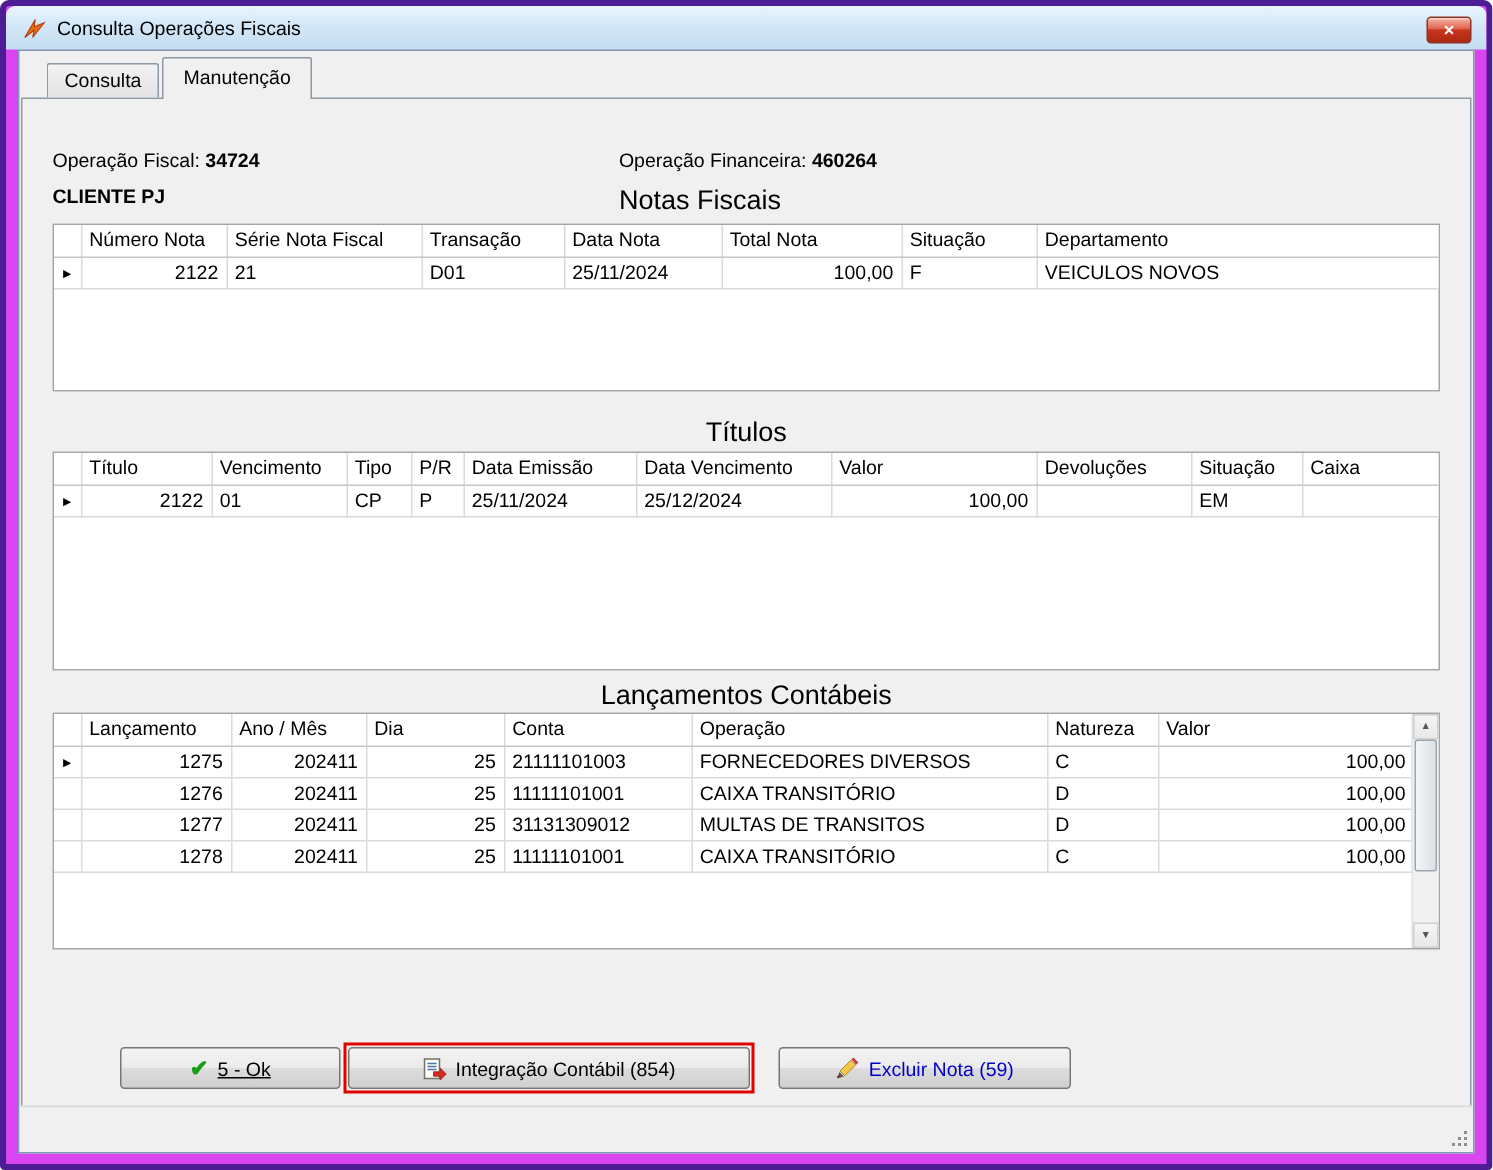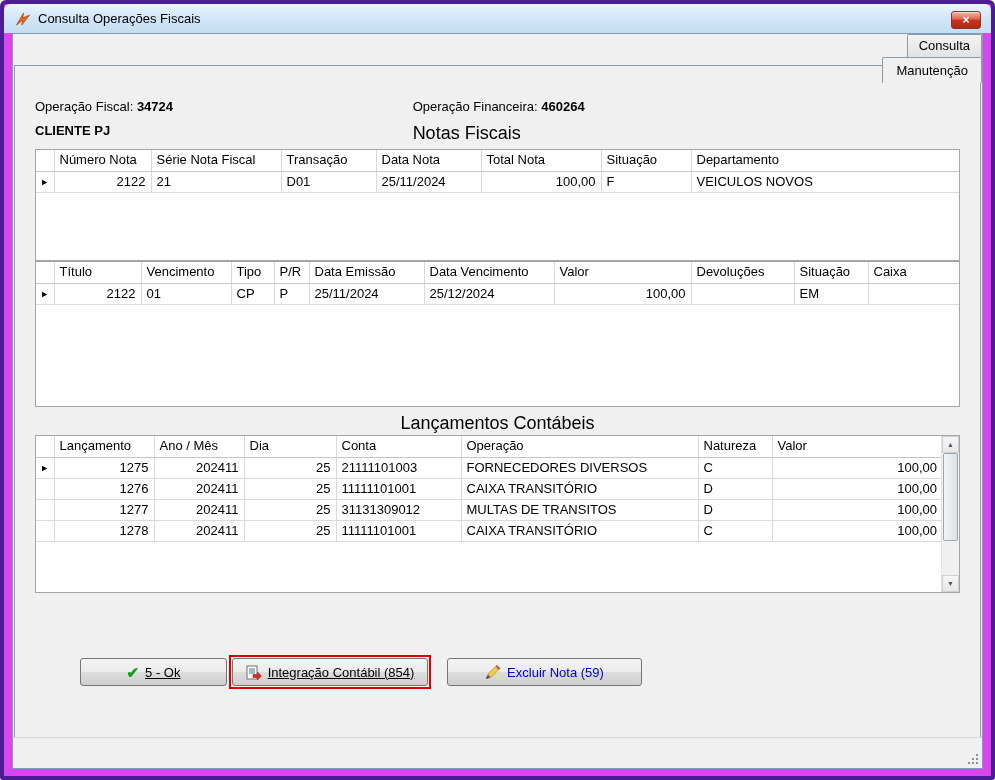--- a/index.html
+++ b/index.html
@@ -16,21 +16,21 @@
   }
   .title-text{margin-left:7px;}
   .close-btn{
     position:absolute;top:7px;right:10px;width:30px;height:18px;box-sizing:border-box;
     border:1px solid #8e3226;border-radius:3px;color:#fff;font-size:12px;font-weight:bold;
     display:flex;align-items:center;justify-content:center;line-height:1;
     background:linear-gradient(to bottom,#f6b5a9 0%,#e0624d 45%,#c8341c 50%,#ad2a14 100%);
     box-shadow:inset 0 1px 0 rgba(255,255,255,.45);
   }
   .client{position:absolute;left:8px;right:8px;top:29px;bottom:7px;background:#f0f0f0;border:1px solid #7f9cb5;}
-  .tabstrip{height:31px;display:flex;align-items:flex-end;padding-left:16px;position:relative;z-index:3;flex-direction:column;}
+  .tabstrip{height:31px;display:flex;align-items:flex-end;padding-left:16px;position:relative;z-index:3;}
   .tab{
     height:22px;line-height:22px;padding:0 11px;margin-left:2px;
     background:linear-gradient(to bottom,#f3f3f3,#e2e2e2);
     border:1px solid #8d99a4;border-bottom:none;border-radius:2px 2px 0 0;
   }
   .tab.active{height:27px;line-height:25px;padding:0 13px;background:#f0f0f0;margin-bottom:-1px;z-index:4;position:relative;text-align:center;}
   .tabpanel{
     margin:0 1px;border:1px solid #8d99a4;background:#f0f0f0;height:676px;
     box-sizing:border-box;padding:0 20px;position:relative;
   }
@@ -97,21 +97,21 @@
   .button-row{display:flex;align-items:center;margin-top:62px;}
   .btn{
     height:28px;box-sizing:border-box;border:1px solid #757575;border-radius:3px;
     background:linear-gradient(to bottom,#f3f3f3 0%,#ebebeb 50%,#dddddd 50%,#cfcfcf 100%);
     font-family:"Liberation Sans",sans-serif;font-size:13px;color:#000;
     display:flex;align-items:center;justify-content:center;gap:6px;padding:0 4px;
   }
   #btn-ok{margin-left:45px;width:147px;}
   #btn-int-fin{margin-left:23px;width:250px;}
   .highlight{margin-left:2px;border:2px solid #e10000;padding:1px;display:flex;}
-  #btn-int-cont{width:196px;text-decoration:underline;}
+  #btn-int-cont{width:268px;}
   #btn-excluir{margin-left:16px;width:195px;color:#0000c8;}
   .check-icon{color:#14a014;font-weight:bold;font-size:15px;line-height:1;}
   .ok-label{text-decoration:underline;}
   .statusbar{position:absolute;left:0;right:0;bottom:0;height:30px;background:#f0f0f0;border-top:1px solid #d4dbe0;}
   .grip{position:absolute;right:2px;bottom:2px;width:13px;height:13px;}
   .grip i{
     position:absolute;left:0;top:0;width:2px;height:2px;background:transparent;
     box-shadow:9px 9px 0 #8e8e8e,5px 9px 0 #8e8e8e,9px 5px 0 #8e8e8e,1px 9px 0 #8e8e8e,5px 5px 0 #8e8e8e,9px 1px 0 #8e8e8e;
   }
 </style>
@@ -175,20 +175,21 @@
                 <td>D01</td>
                 <td>25/11/2024</td>
                 <td>100,00</td>
                 <td>F</td>
                 <td>VEICULOS NOVOS</td>
               </tr>
             </tbody>
           </table>
       </div>
 
+      <div class="grid-caption caption-center cap-titulos">Títulos</div>
       <div class="grid" id="grid-titulos">
         <table id="t-titulos">
             <thead>
               <tr>
                 <th class="ind"></th>
                 <th>Título</th>
                 <th>Vencimento</th>
                 <th>Tipo</th>
                 <th>P/R</th>
                 <th>Data Emissão</th>

